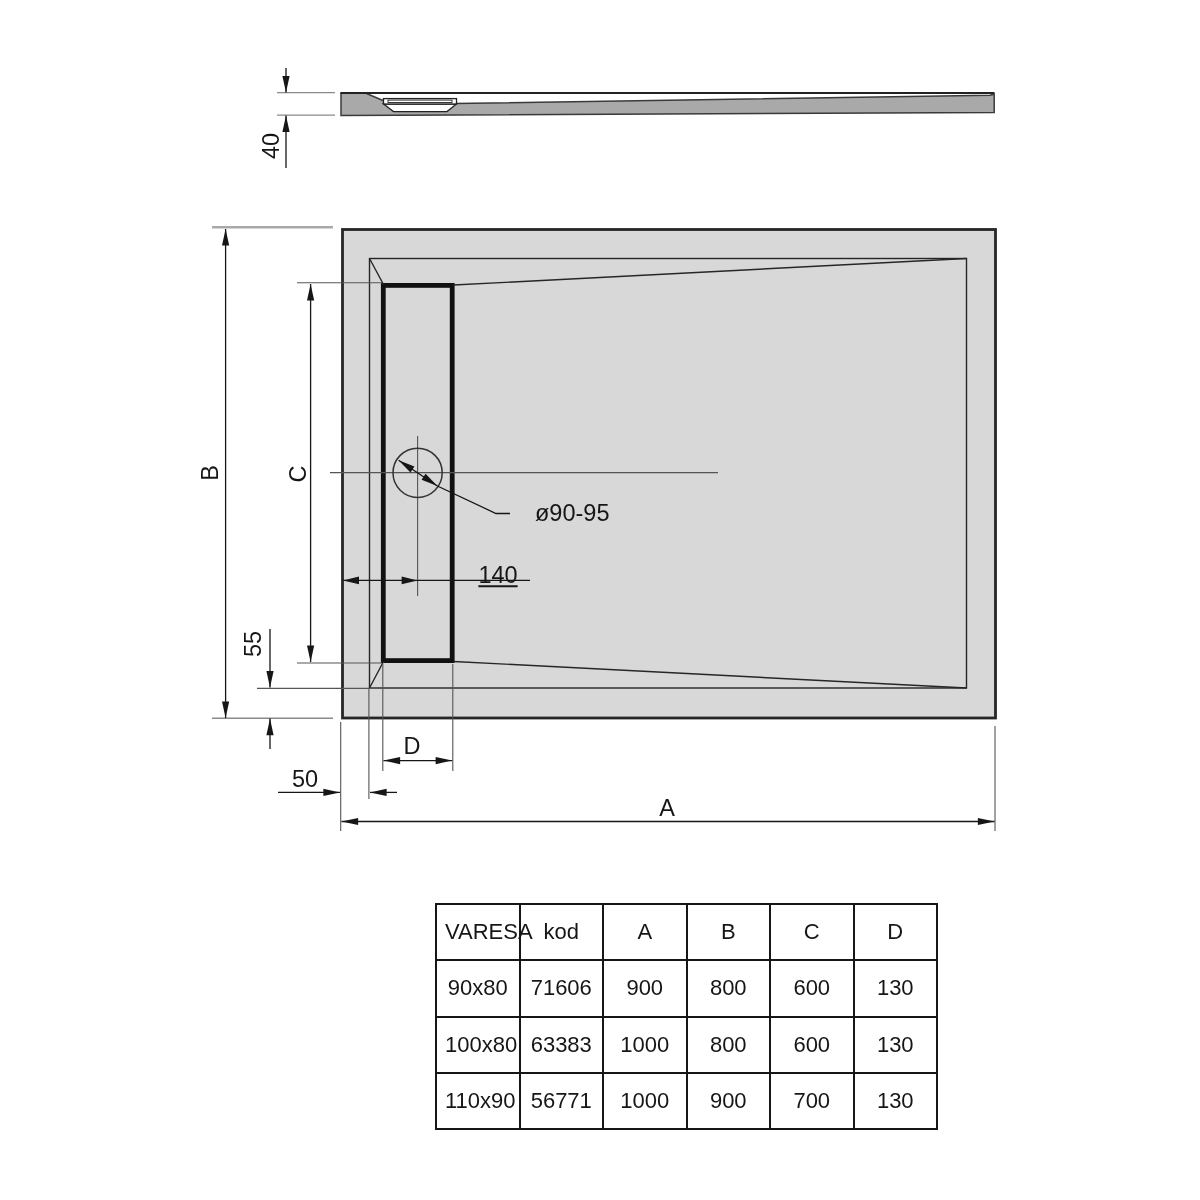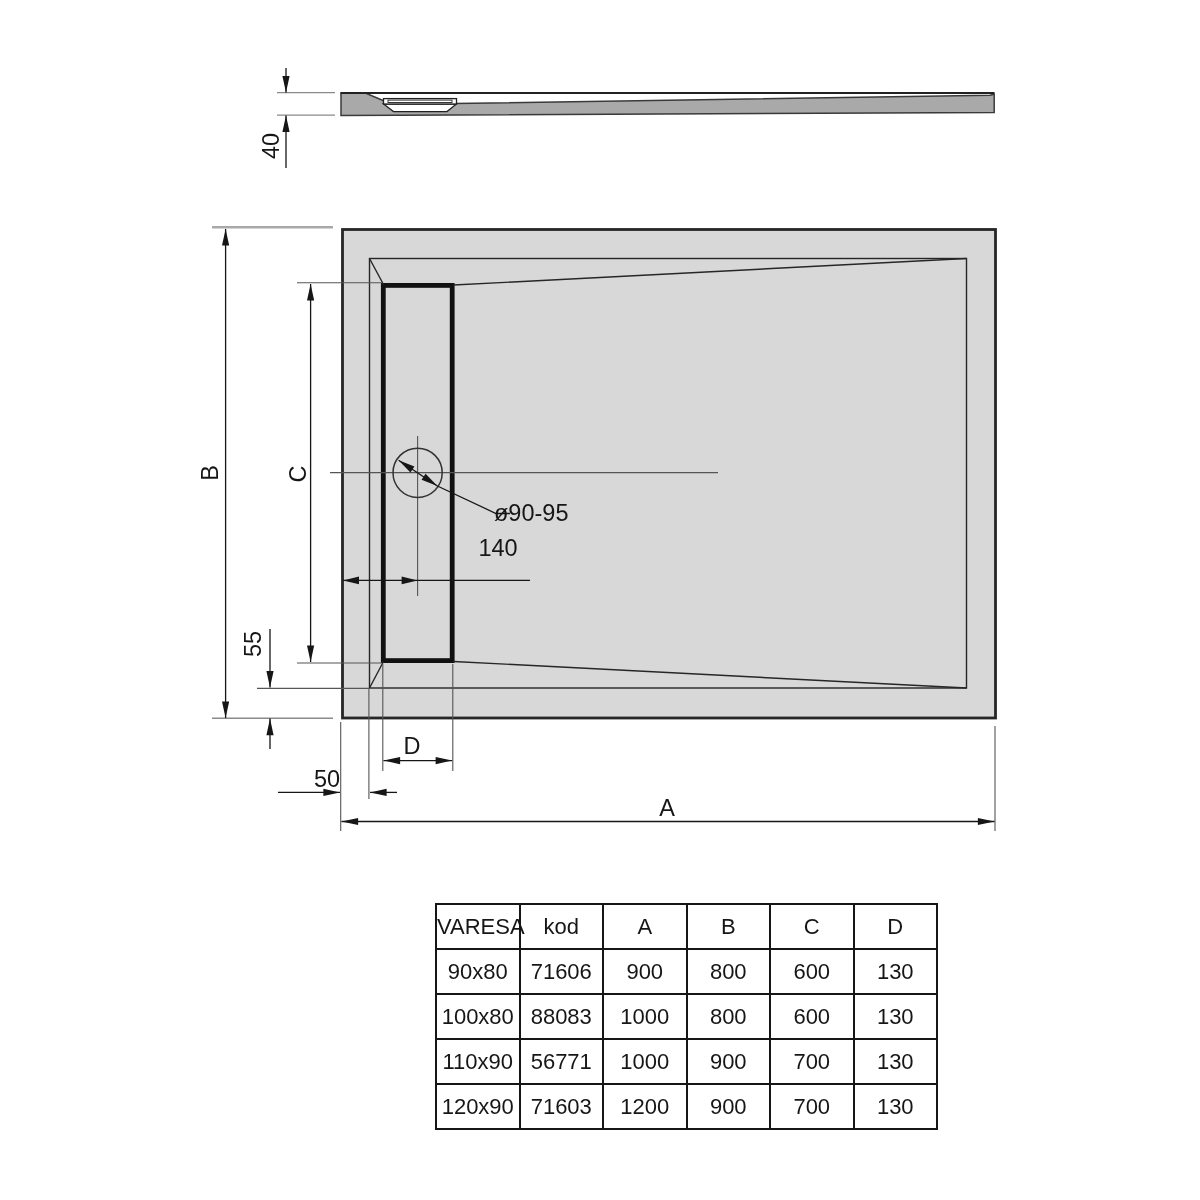--- a/index.html
+++ b/index.html
@@ -13,21 +13,21 @@
     transform:translate(-50%,-50%);color:#161616;
   }
   .dim-label.rot{transform:translate(-50%,-50%) rotate(-90deg);}
   .dim-label.lead{transform:translate(0,-50%);}
   .spec-table{
     position:absolute;left:435px;top:903px;width:503px;height:227px;
     border-collapse:collapse;table-layout:fixed;font-size:22px;color:#161616;
   }
   .spec-table td{
     border:2.2px solid #161616;text-align:center;vertical-align:middle;
-    padding:0;font-weight:normal;
+    padding:8px;font-weight:normal;
   }
 </style>
 </head>
 <body>
 
 <div class="canvas">
 
   <svg class="drawing-svg" width="1200" height="1200" viewBox="0 0 1200 1200">
     <defs>
       <marker id="arw" markerUnits="userSpaceOnUse" markerWidth="18" markerHeight="9" viewBox="0 0 18 9" refX="17.4" refY="4.5" orient="auto-start-reverse">
@@ -94,25 +94,25 @@
       <line x1="340.7" y1="722" x2="340.7" y2="831" stroke="#555555" stroke-width="1.1"></line>
       <line x1="995" y1="726" x2="995" y2="831" stroke="#555555" stroke-width="1.1"></line>
       <line x1="341.5" y1="821.5" x2="994.5" y2="821.5" stroke="#161616" stroke-width="1.3" marker-start="url(#arw)" marker-end="url(#arw)"></line>
     </g>
   </svg>
 
   <div class="dim-label rot" style="left:272px;top:146px;">40</div>
   <div class="dim-label rot" style="left:210.5px;top:472.5px;">B</div>
   <div class="dim-label rot" style="left:299px;top:474px;">C</div>
   <div class="dim-label rot" style="left:254px;top:644px;">55</div>
-  <div class="dim-label" style="left:305px;top:780px;margin-left:22px;">50</div>
-  <div class="dim-label" style="left:498px;top:549px;">140</div>
+  <div class="dim-label" style="left:305px;top:780px;">50</div>
+  <div class="dim-label" style="left:498px;top:576px;text-decoration:underline;">140</div>
   <div class="dim-label" style="left:412px;top:747px;">D</div>
   <div class="dim-label" style="left:667px;top:809px;">A</div>
-  <div class="dim-label lead" style="left:494px;top:513.5px;">ø90-95</div>
+  <div class="dim-label lead" style="left:535px;top:513.5px;">ø90-95</div>
 
   <table class="spec-table">
     <tbody>
         <tr>
       <td>VARESA</td>
       <td>kod</td>
       <td>A</td>
       <td>B</td>
       <td>C</td>
       <td>D</td>
@@ -120,38 +120,30 @@
     <tr>
       <td>90x80</td>
       <td>71606</td>
       <td>900</td>
       <td>800</td>
       <td>600</td>
       <td>130</td>
     </tr>
     <tr>
       <td>100x80</td>
-      <td>88083</td>
+      <td>63383</td>
       <td>1000</td>
       <td>800</td>
       <td>600</td>
       <td>130</td>
     </tr>
     <tr>
       <td>110x90</td>
       <td>56771</td>
       <td>1000</td>
       <td>900</td>
       <td>700</td>
       <td>130</td>
     </tr>
-    <tr>
-      <td>120x90</td>
-      <td>71603</td>
-      <td>1200</td>
-      <td>900</td>
-      <td>700</td>
-      <td>130</td>
-    </tr>
   </tbody>
     </table>
 
 </div>
 
 </body></html>

